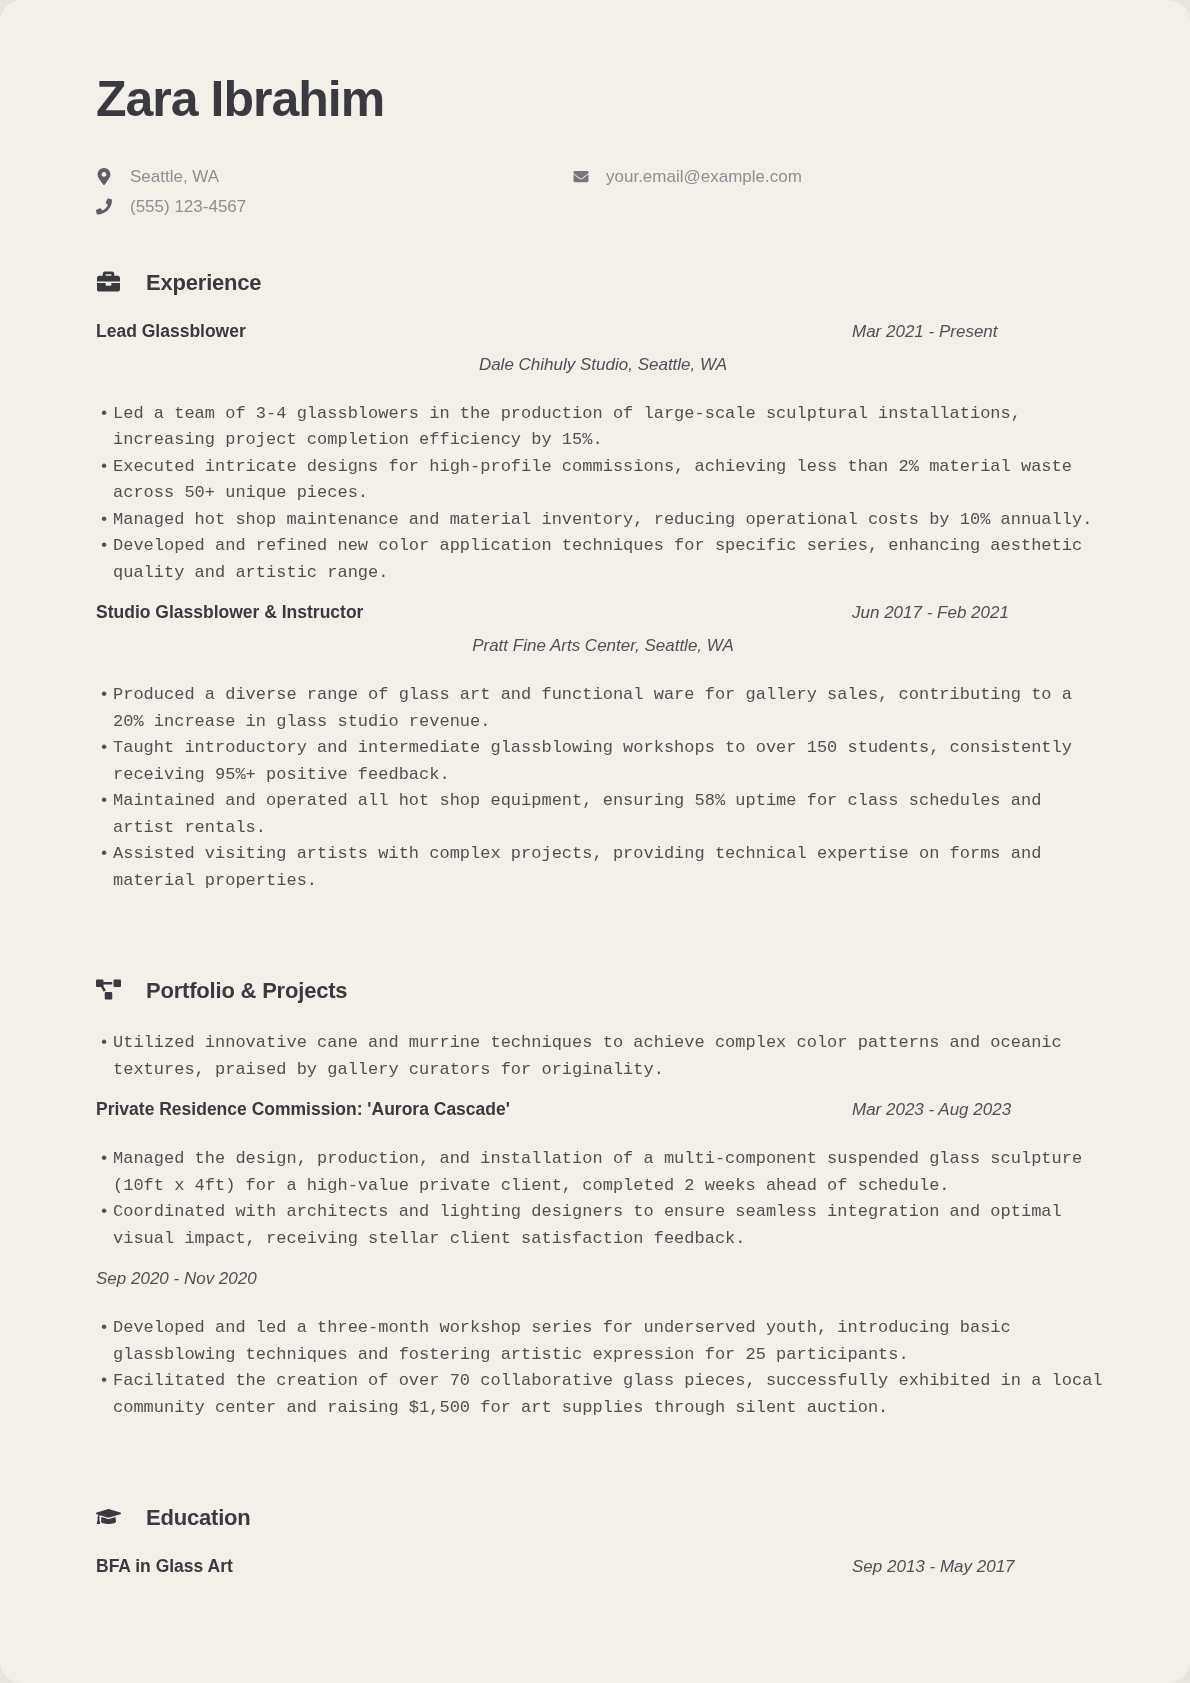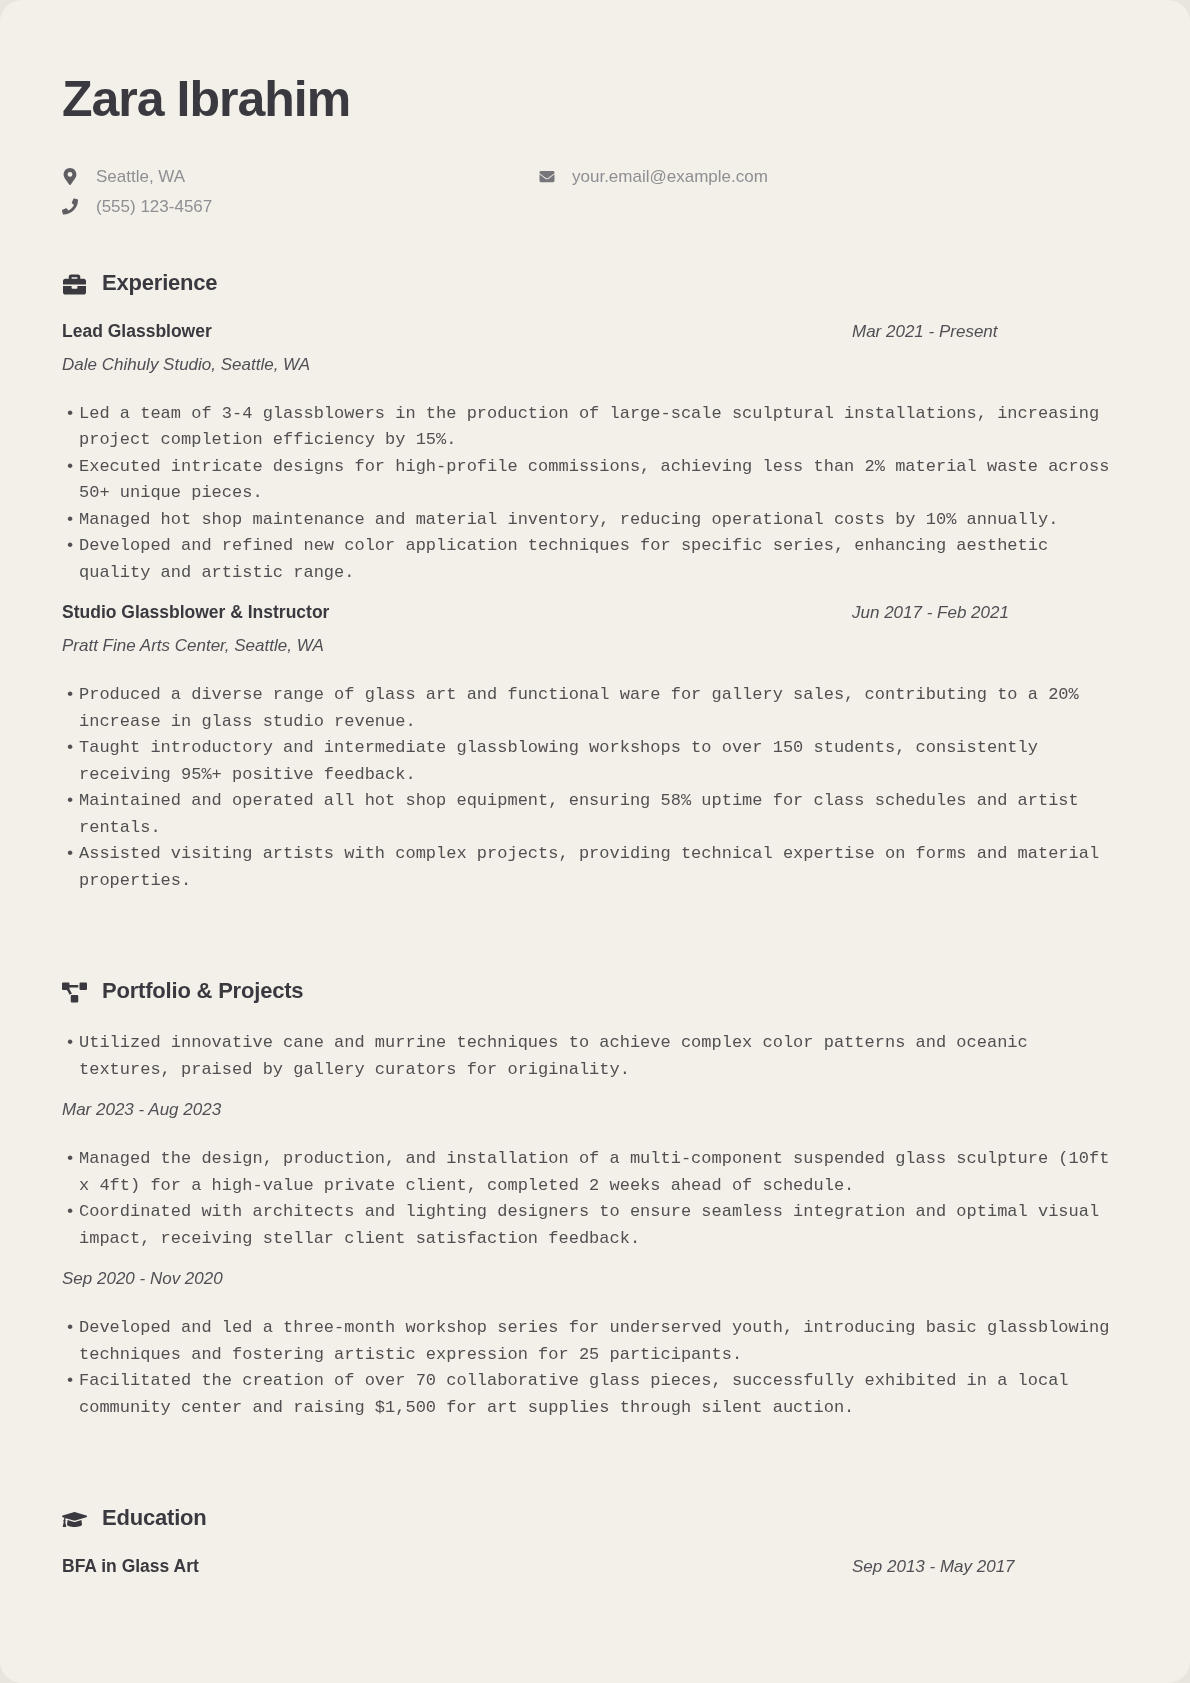--- a/index.html
+++ b/index.html
@@ -4,21 +4,21 @@
 <style>
   * { margin: 0; padding: 0; box-sizing: border-box; }
   html, body { background: #e8e5de; }
   body { font-family: "Liberation Sans", "DejaVu Sans", sans-serif; }
 
   .page {
     width: 1190px;
     height: 1683px;
     background: #f3f0e9;
     margin: 0 auto;
-    padding: 73px 80px 0 62px;
+    padding: 73px 80px 0 96px;
     overflow: hidden;
     color: #57565b;
     border-radius: 22px;
   }
 
   
   .name {
     font-size: 50px;
     font-weight: 700;
     letter-spacing: -1px;
@@ -50,22 +50,22 @@
   .contact-row .cicon svg { width: 16px; height: 17px; }
   .contact-row .cicon.mail { color: #77767b; }
   .contact-row .cicon.mail svg { width: 18px; height: 15px; }
 
   
   .section { margin-top: 84px; }
   .section.first { margin-top: 53px; }
 
   .sec-head {
     display: flex;
-    align-items: flex-end;
-    gap: 15px;
+    align-items: flex-start;
+    gap: 25px;
     margin-bottom: 25px;
   }
   .sec-head .sicon { color: #3a393f; display: flex; align-items: center; }
   .sec-head .sicon svg { width: 25px; height: 23px; }
   .sec-title {
     font-size: 22px;
     font-weight: 700;
     color: #3a393f;
     letter-spacing: -0.2px;
   }
@@ -87,20 +87,21 @@
     color: #514f55;
     line-height: 21px;
   }
 
   .entry-subtitle {
     margin-top: 12px;
     font-size: 17px;
     font-style: italic;
     color: #514f55;
     line-height: 21px;
+    text-align: center;
   }
 
   ul.bullets {
     list-style: none;
     margin-top: 26px;
     font-family: Liberation Mono, monospace;
   }
   ul.bullets li {
     position: relative;
     padding-left: 17px;
@@ -210,20 +211,21 @@
     </div>
 
     <article class="entry">
       <ul class="bullets">
         <li>Utilized innovative cane and murrine techniques to achieve complex color patterns and oceanic textures, praised by gallery curators for originality.</li>
       </ul>
     </article>
 
     <article class="entry">
       <div class="entry-head">
+        <span class="entry-title">Private Residence Commission: 'Aurora Cascade'</span>
         <span class="entry-date">Mar 2023 - Aug 2023</span>
       </div>
       <ul class="bullets">
         <li>Managed the design, production, and installation of a multi-component suspended glass sculpture (10ft x 4ft) for a high-value private client, completed 2 weeks ahead of schedule.</li>
         <li>Coordinated with architects and lighting designers to ensure seamless integration and optimal visual impact, receiving stellar client satisfaction feedback.</li>
       </ul>
     </article>
 
     <article class="entry">
       <div class="entry-head">

